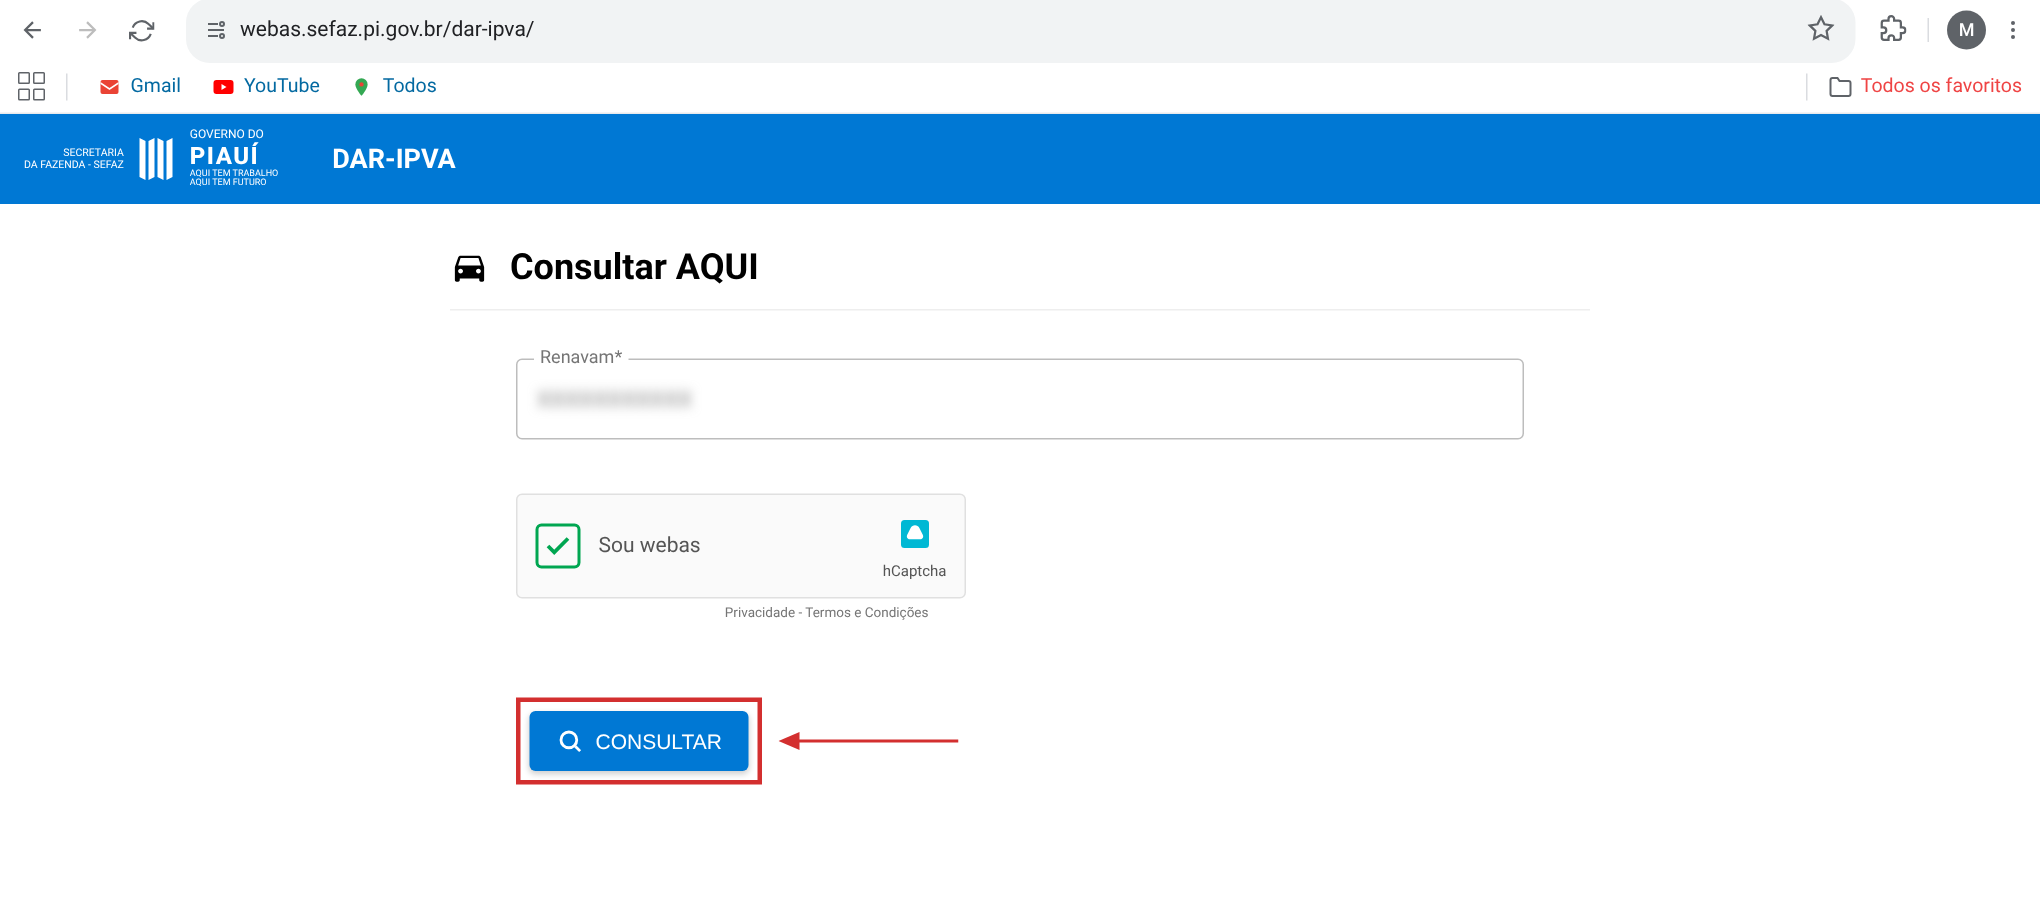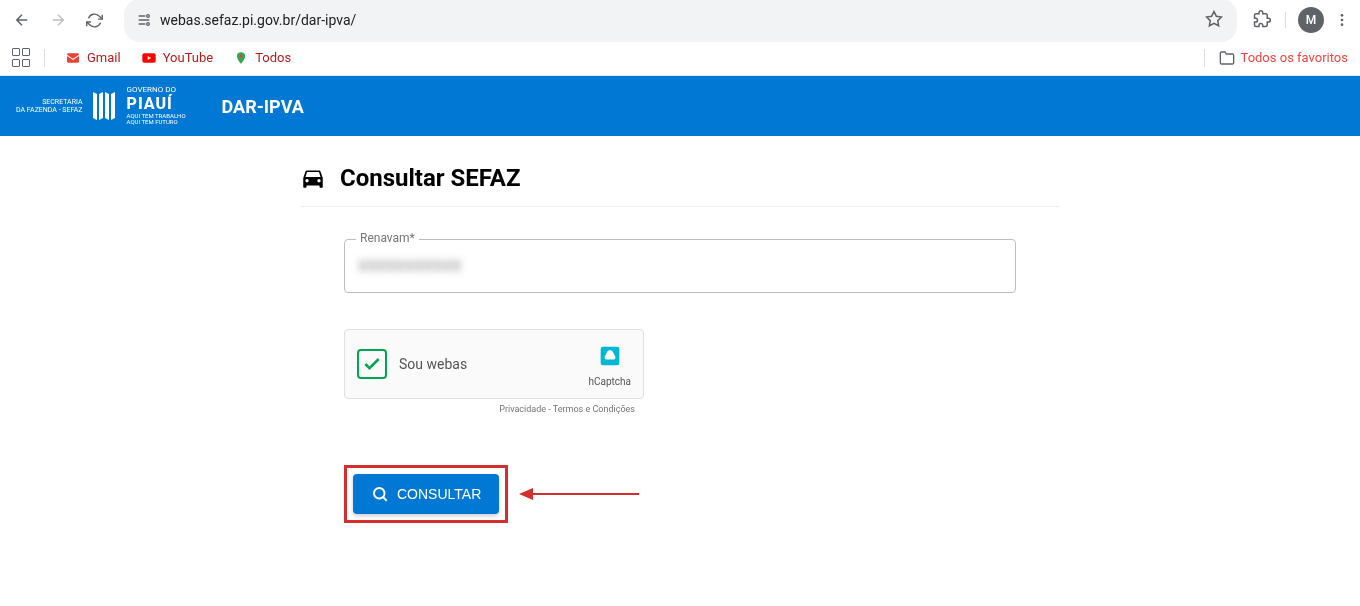--- a/index.html
+++ b/index.html
@@ -16,21 +16,21 @@
     .ext-icon { width: 20px; height: 20px; color: #5f6368; }
     .divider { width: 1px; height: 16px; background: #dadce0; margin: 0 4px; }
     .avatar { width: 26px; height: 26px; border-radius: 50%; background: #5f6368; color: #fff; display: flex; align-items: center; justify-content: center; font-size: 12px; font-weight: 500; }
     .kebab { width: 20px; height: 20px; color: #5f6368; display: flex; align-items: center; justify-content: center; }
     
     
     .bookmarks-bar { height: 36px; display: flex; align-items: center; padding: 0 12px; gap: 4px; border-bottom: 1px solid #e8eaed; }
     .bk-apps { width: 20px; height: 20px; display: flex; flex-wrap: wrap; gap: 2px; }
     .bk-apps span { width: 8px; height: 8px; border: 1.5px solid #5f6368; border-radius: 1px; }
     .bk-sep { width: 1px; height: 18px; background: #dadce0; margin: 0 8px; }
-    .bk-item { display: flex; align-items: center; gap: 6px; padding: 4px 8px; border-radius: 4px; font-size: 13px; color: #b91c1c; cursor: pointer; }
+    .bk-item { display: flex; align-items: center; gap: 6px; padding: 4px 8px; border-radius: 4px; font-size: 13px; color: #0369a1; cursor: pointer; }
     .bk-icon { width: 16px; height: 16px; display: flex; align-items: center; justify-content: center; }
     .bk-right { margin-left: auto; display: flex; align-items: center; gap: 6px; font-size: 13px; color: #ef4444; }
     
     
     .app-header { height: 60px; background: #0078d4; display: flex; align-items: center; padding: 0 16px; gap: 12px; }
     .app-logo { display: flex; align-items: center; gap: 8px; }
     .logo-text-small { color: #fff; font-size: 7px; line-height: 1.2; text-align: right; }
     .logo-flag { width: 28px; height: 32px; }
     .logo-piaui { color: #fff; font-size: 8px; line-height: 1.1; }
     .logo-piaui strong { font-size: 16px; font-weight: 800; letter-spacing: 1px; }
@@ -47,21 +47,21 @@
     .input-label { position: absolute; top: -8px; left: 12px; background: #fff; padding: 0 4px; font-size: 12px; color: #757575; }
     .input-field { width: 100%; height: 54px; border: 1px solid #bdbdbd; border-radius: 4px; padding: 0 14px; font-size: 15px; color: #424242; }
     .input-blur { filter: blur(3.5px); color: #888; }
     
     .captcha-box { width: 300px; height: 70px; border: 1px solid #e0e0e0; border-radius: 4px; background: #fafafa; display: flex; align-items: center; padding: 0 12px; gap: 12px; position: relative; margin-top: 36px; }
     .captcha-check { width: 30px; height: 30px; border: 2.5px solid #00a651; border-radius: 4px; display: flex; align-items: center; justify-content: center; }
     .captcha-text { font-size: 14px; color: #555; flex: 1; }
     .captcha-brand { text-align: center; }
     .captcha-logo { width: 28px; height: 28px; margin: 0 auto 2px; }
     .captcha-name { font-size: 10px; color: #555; }
-    .captcha-links { position: absolute; bottom: -16px; right: 8px; font-size: 9px; color: #757575; }
+    .captcha-links { position: absolute; bottom: -16px; right: 24px; font-size: 9px; color: #757575; }
     
     .submit-wrap { margin-top: 66px; display: inline-block; padding: 6px; border: 3px solid #d32f2f; position: relative; }
     .submit-btn { height: 40px; background: #0078d4; color: #fff; border: none; border-radius: 4px; padding: 0 18px; font-size: 14px; font-weight: 500; display: flex; align-items: center; gap: 8px; cursor: pointer; box-shadow: 0 2px 4px rgba(0,0,0,0.2); }
     .arrow-anno { position: absolute; left: 100%; top: 50%; transform: translateY(-50%); margin-left: 14px; }
   </style>
 </head>
 <body>
 
 <div class="browser-toolbar">
   <div class="nav-btn">
@@ -172,21 +172,21 @@
     </div>
   </div>
   <div class="app-title">DAR-IPVA</div>
 </div>
 
 <div class="content">
   <div class="page-title">
     <svg class="car-icon" viewBox="0 0 24 24" fill="#000">
       <path d="M18.92 6.01C18.72 5.42 18.16 5 17.5 5h-11c-.66 0-1.21.42-1.42 1.01L3 12v8c0 .55.45 1 1 1h1c.55 0 1-.45 1-1v-1h12v1c0 .55.45 1 1 1h1c.55 0 1-.45 1-1v-8l-2.08-5.99zM6.5 16c-.83 0-1.5-.67-1.5-1.5S5.67 13 6.5 13s1.5.67 1.5 1.5S7.33 16 6.5 16zm11 0c-.83 0-1.5-.67-1.5-1.5s.67-1.5 1.5-1.5 1.5.67 1.5 1.5-.67 1.5-1.5 1.5zM5 11l1.5-4.5h11L19 11H5z"></path>
     </svg>
-    <h1>Consultar SEFAZ</h1>
+    <h1>Consultar AQUI</h1>
   </div>
 
   <div class="form-area">
 
     <div class="input-group">
       <label class="input-label">Renavam*</label>
       <input class="input-field" value="" style="">
       <div style="position:absolute;left:14px;top:18px;font-size:15px;" class="input-blur">XXXXXXXXXXX</div>
     </div>
 

